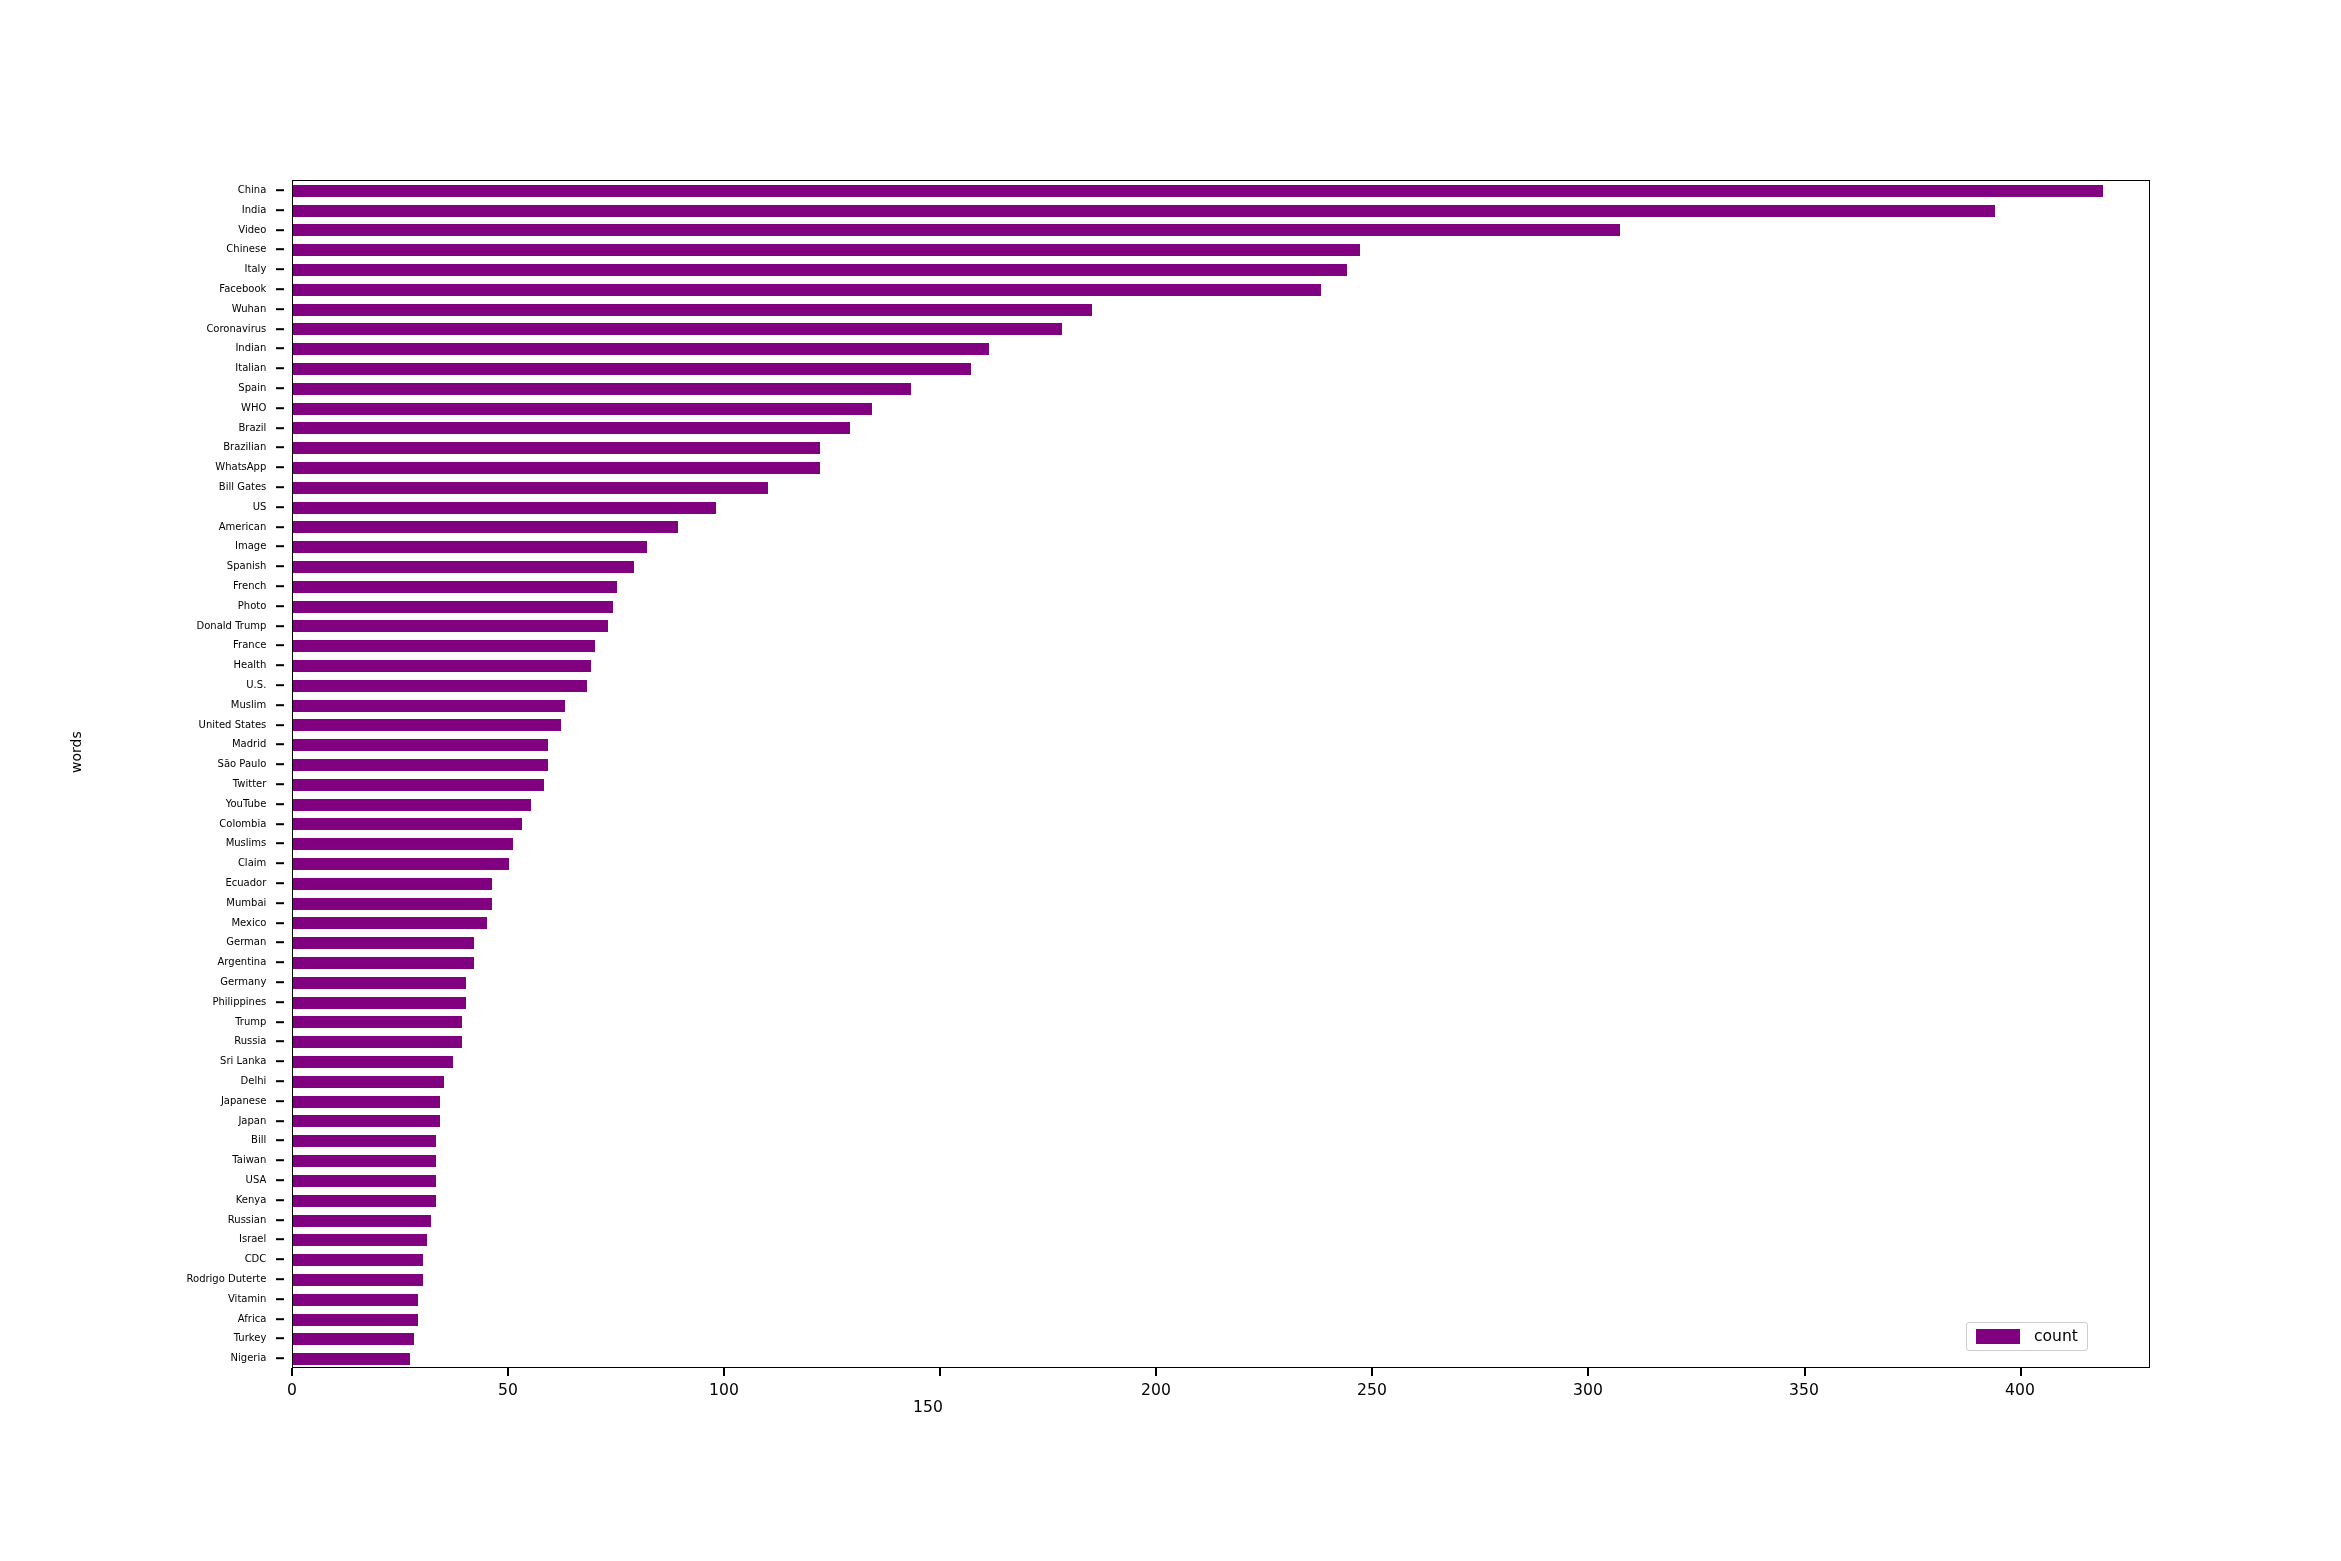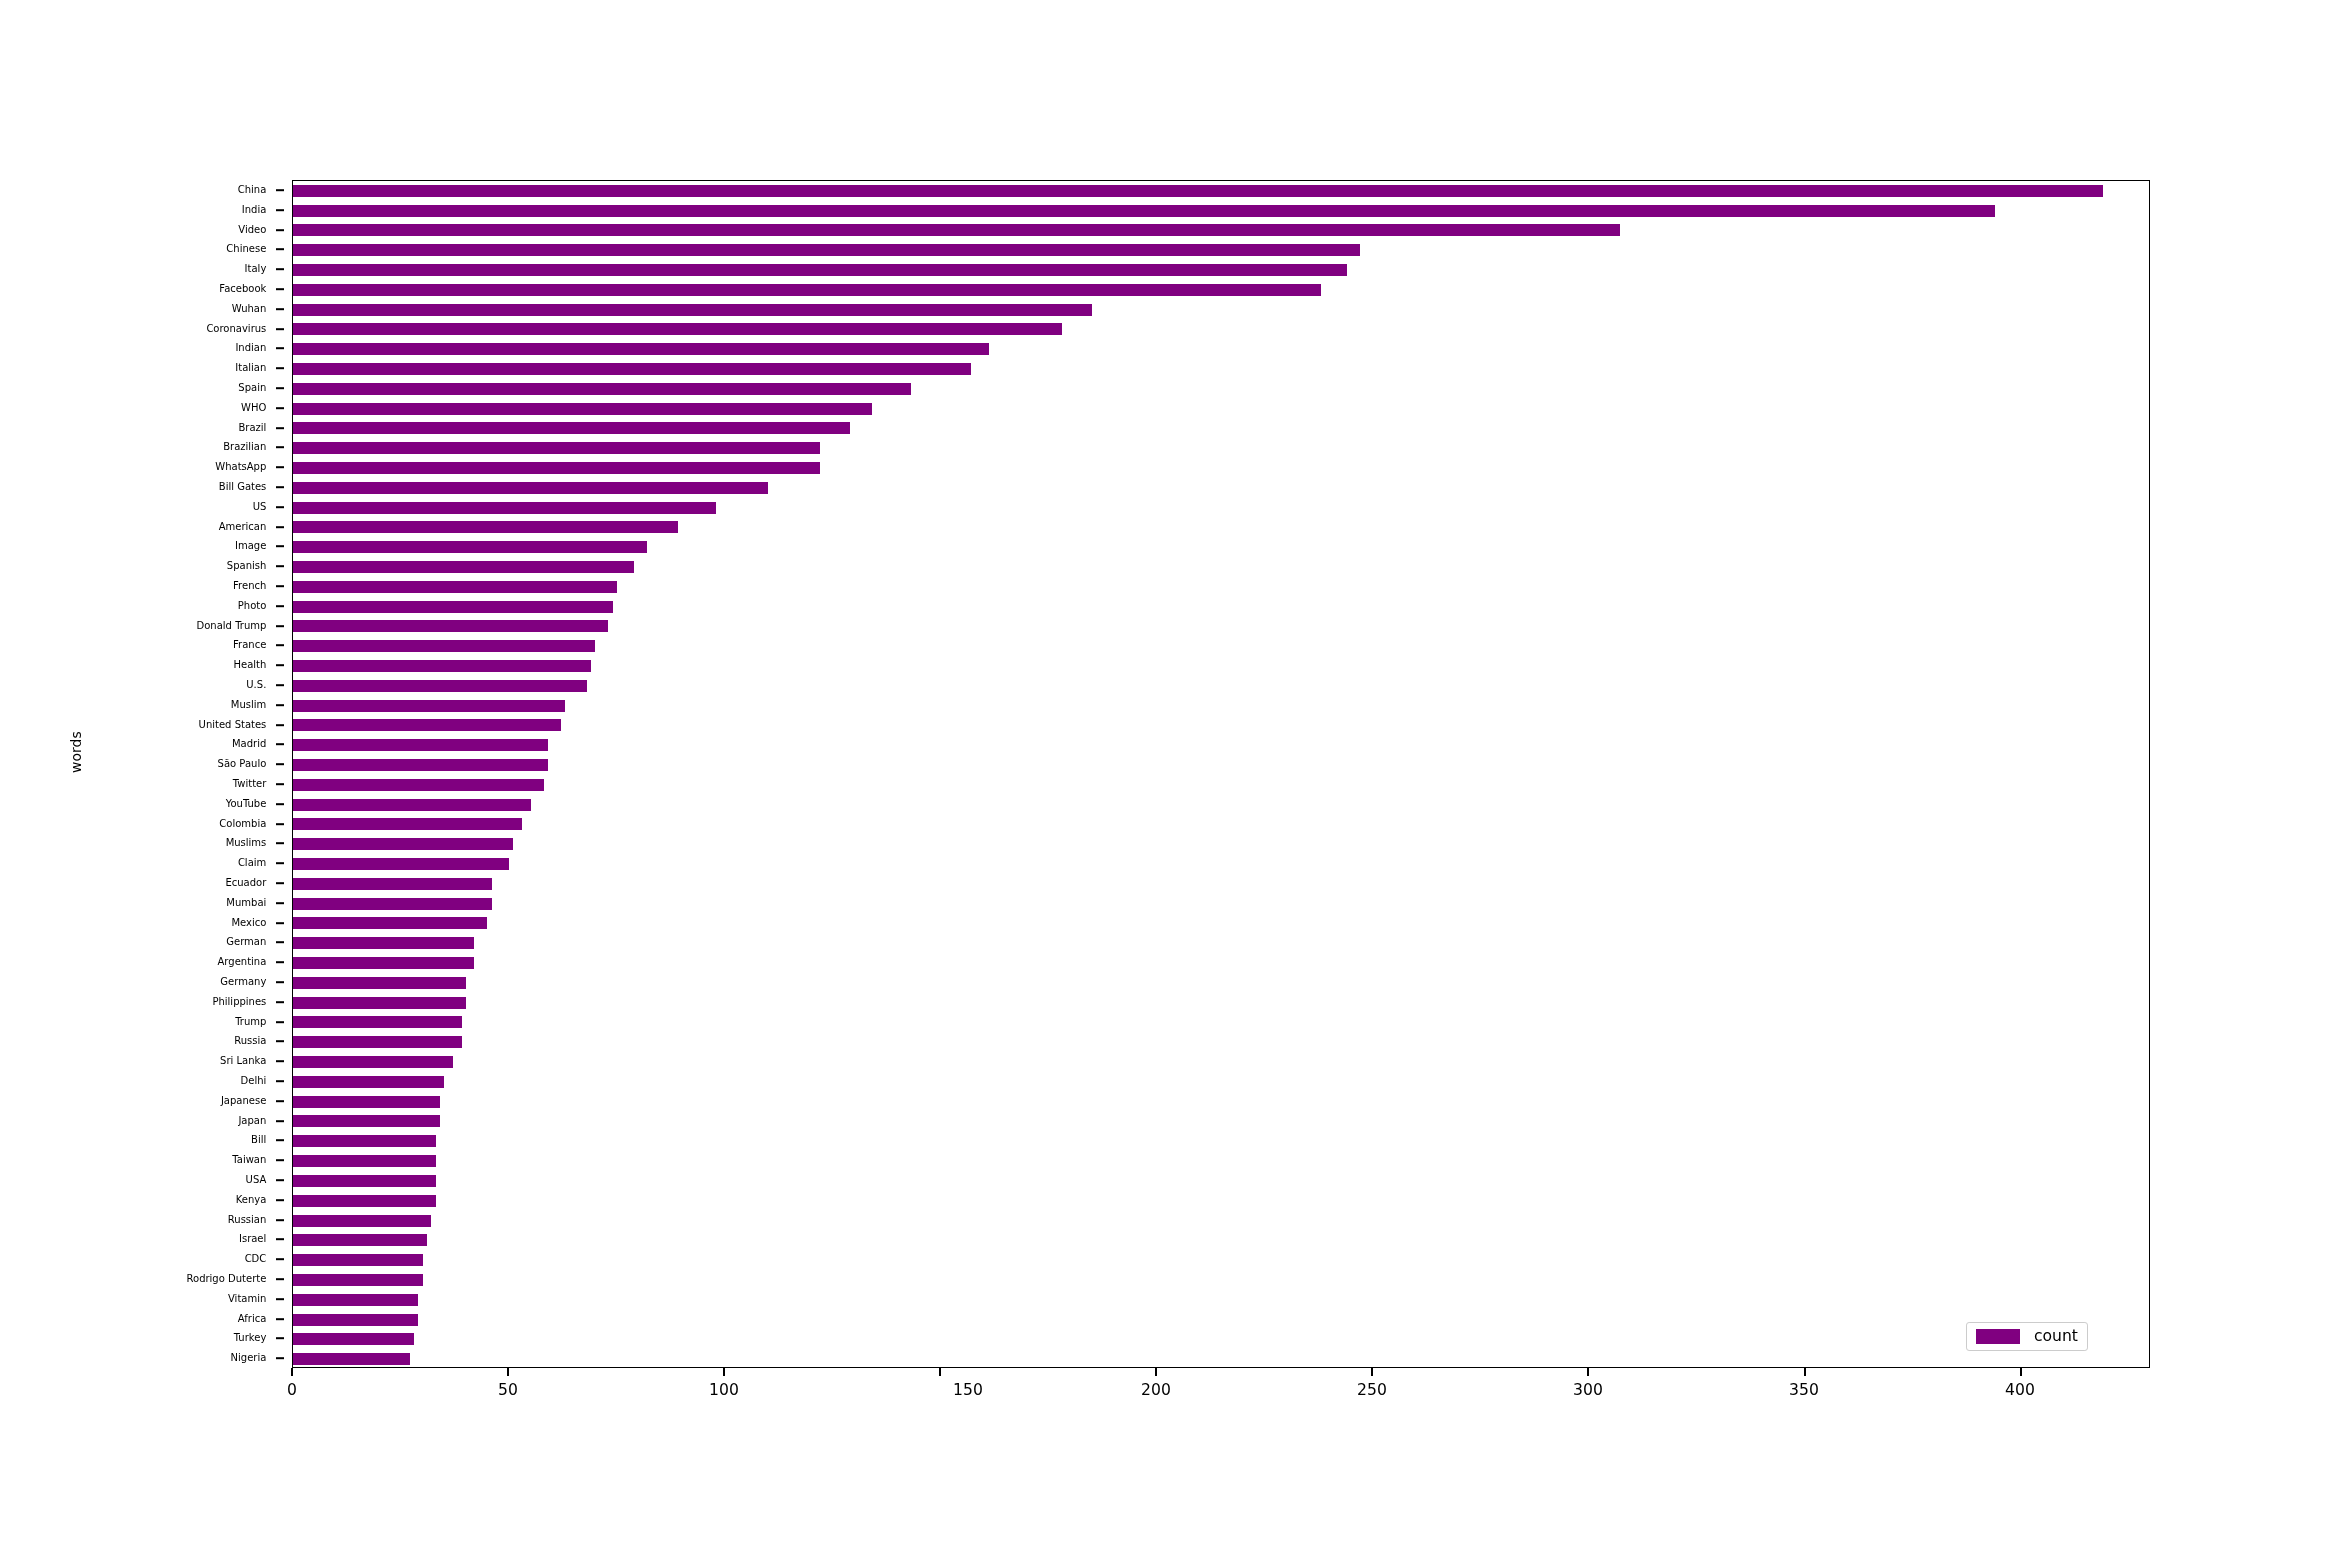--- a/index.html
+++ b/index.html
@@ -473,21 +473,21 @@
   </div>
 
   <div id="x-axis">
       <div class="x-tick-mark" style="left: -0.8px;"></div>
       <div class="x-tick-label" style="left: 0px;">0</div>
       <div class="x-tick-mark" style="left: 215px;"></div>
       <div class="x-tick-label" style="left: 216px;">50</div>
       <div class="x-tick-mark" style="left: 431px;"></div>
       <div class="x-tick-label" style="left: 432px;">100</div>
       <div class="x-tick-mark" style="left: 647px;"></div>
-      <div class="x-tick-label" style="left: 676px;">150</div>
+      <div class="x-tick-label" style="left: 636px; margin-top: 17px;">150</div>
       <div class="x-tick-mark" style="left: 863px;"></div>
       <div class="x-tick-label" style="left: 864px;">200</div>
       <div class="x-tick-mark" style="left: 1079px;"></div>
       <div class="x-tick-label" style="left: 1080px;">250</div>
       <div class="x-tick-mark" style="left: 1295px;"></div>
       <div class="x-tick-label" style="left: 1296px;">300</div>
       <div class="x-tick-mark" style="left: 1512px;"></div>
       <div class="x-tick-label" style="left: 1512px;">350</div>
       <div class="x-tick-mark" style="left: 1728px;"></div>
       <div class="x-tick-label" style="left: 1728px;">400</div>

